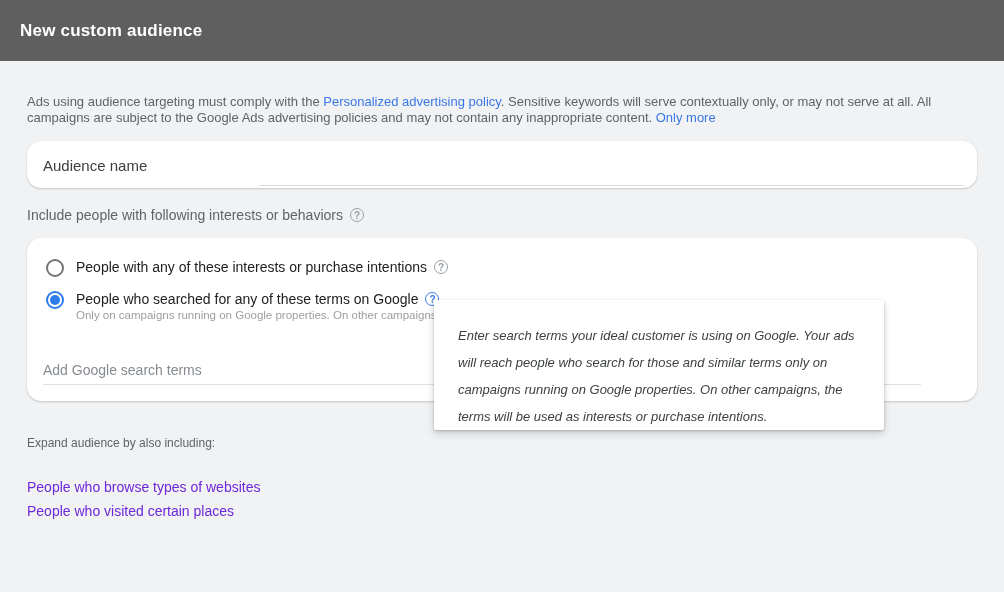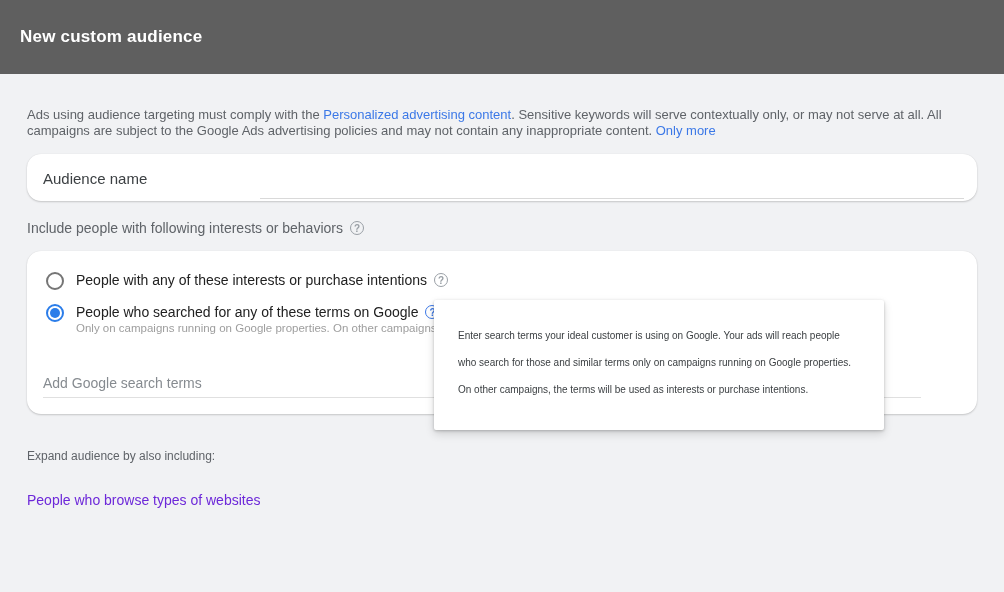--- a/index.html
+++ b/index.html
@@ -6,21 +6,21 @@
   html, body {
     width: 1004px; height: 592px;
     background: #f1f2f4;
     font-family: "Liberation Sans", "DejaVu Sans", sans-serif;
     overflow: hidden;
     position: relative;
   }
 
   
   .header {
-    height: 74px;
+    height: 61px;
     background: #5f5f5f;
     display: flex;
     align-items: center;
     padding-left: 20px;
   }
   .header h1 {
     color: #ffffff;
     font-size: 17px;
     font-weight: 700;
     letter-spacing: 0.2px;
@@ -152,23 +152,24 @@
     position: absolute;
     left: 434px; top: 300px;
     width: 450px; height: 130px;
     background: #ffffff;
     border-radius: 2px;
     box-shadow: 0 1px 3px rgba(0,0,0,0.22), 0 4px 10px rgba(0,0,0,0.14);
     padding: 22px 24px;
     z-index: 10;
   }
   .tooltip p {
-    font-size: 10px;
+    font-size: 13px;
     line-height: 27px;
     color: #3c4043;
+    font-style: italic;
   }
 
   
   .expand-label {
     margin-top: 35px;
     font-size: 12px;
     color: #5f6368;
   }
   .expand-links { margin-top: 25px; }
   .expand-links a {
@@ -182,21 +183,21 @@
 </style>
 </head>
 <body>
 
 <div class="header">
   <h1>New custom audience</h1>
 </div>
 
 <div class="content">
 
-  <p class="intro"><span>Ads using audience targeting must comply with the </span><a class="link">Personalized advertising content</a><span>. Sensitive keywords will serve contextually only, or may not serve at all. All campaigns are subject to the Google Ads advertising policies and may not contain any inappropriate content. </span><a class="link">Only more</a></p>
+  <p class="intro"><span>Ads using audience targeting must comply with the </span><a class="link">Personalized advertising policy</a><span>. Sensitive keywords will serve contextually only, or may not serve at all. All campaigns are subject to the Google Ads advertising policies and may not contain any inappropriate content. </span><a class="link">Only more</a></p>
 
   <div class="card card-name">
     <span class="label">Audience name</span>
     <input type="text" placeholder="" style="">
   </div>
 
   <div class="section-label">
     <span>Include people with following interests or behaviors</span>
     <span class="help">?</span>
   </div>
@@ -224,19 +225,20 @@
       </div>
     </div>
 
     <input type="text" class="search-input" placeholder="Add Google search terms" style="">
   </div>
 
   <div class="expand-label">Expand audience by also including:</div>
 
   <div class="expand-links">
     <a>People who browse types of websites</a>
+    <a>People who visited certain places</a>
   </div>
 
 </div>
 
 <div class="tooltip">
   <p>Enter search terms your ideal customer is using on Google. Your ads will reach people who search for those and similar terms only on campaigns running on Google properties. On other campaigns, the terms will be used as interests or purchase intentions.</p>
 </div>
 
 </body></html>

